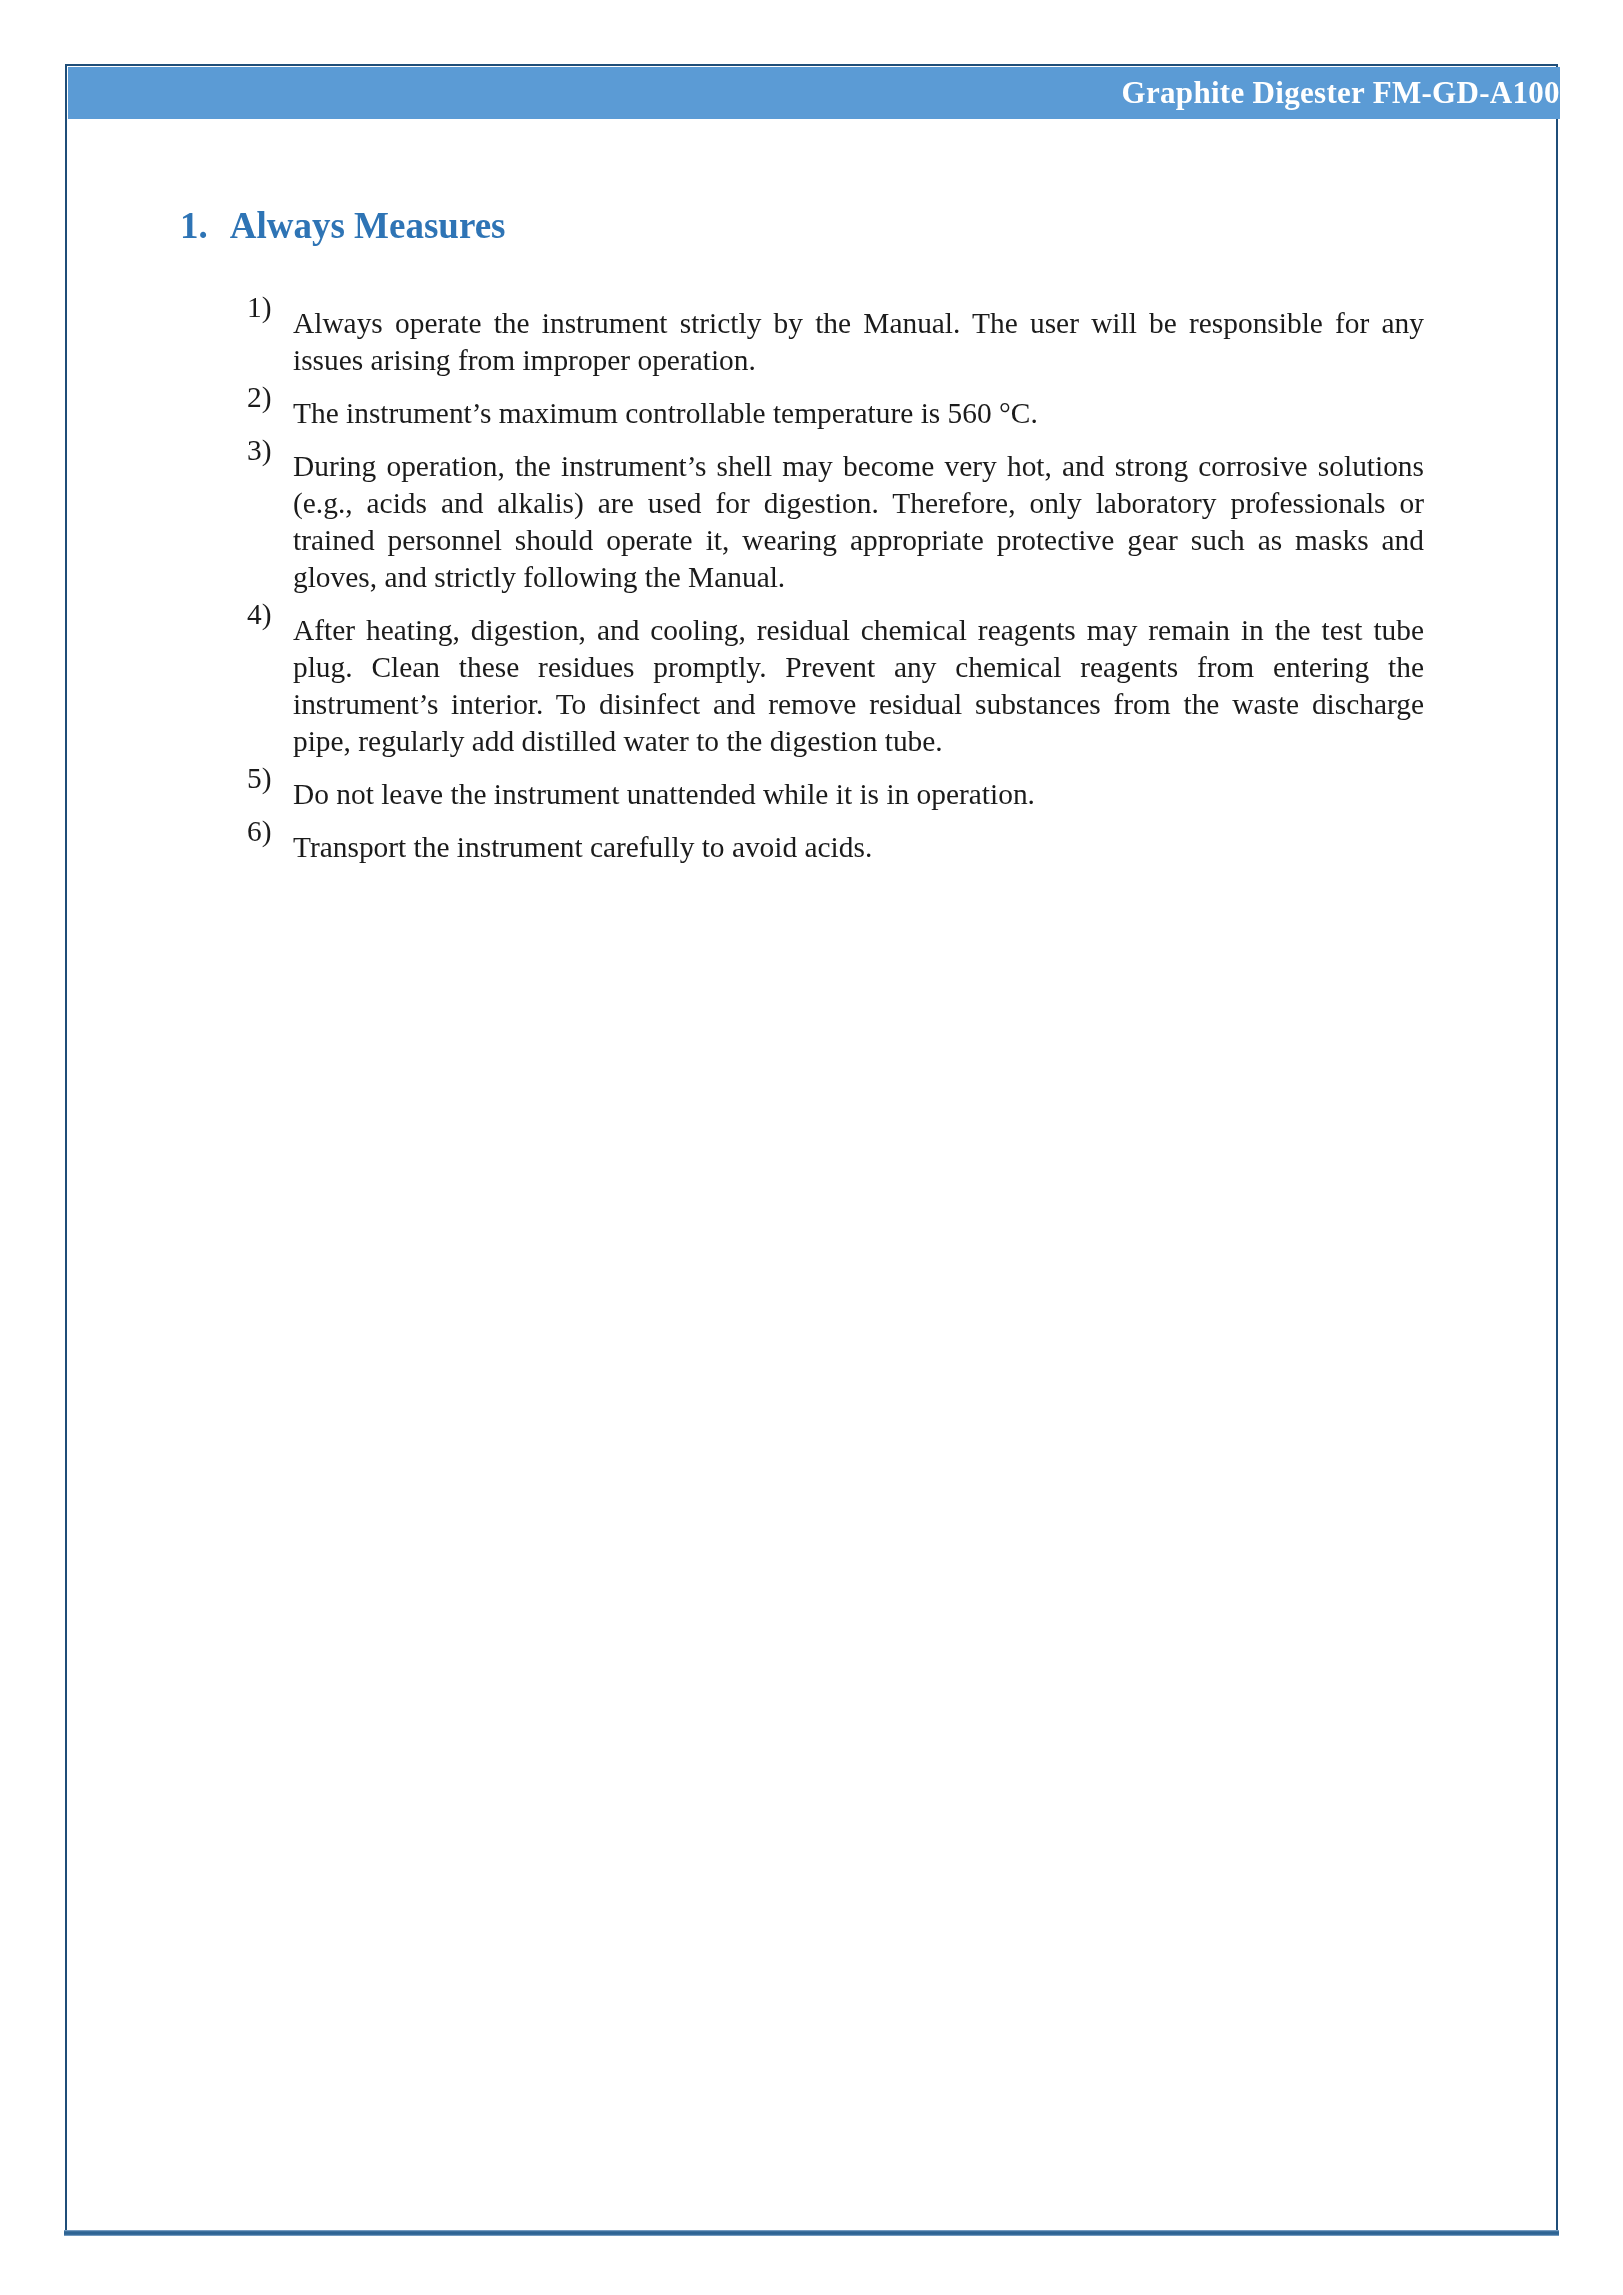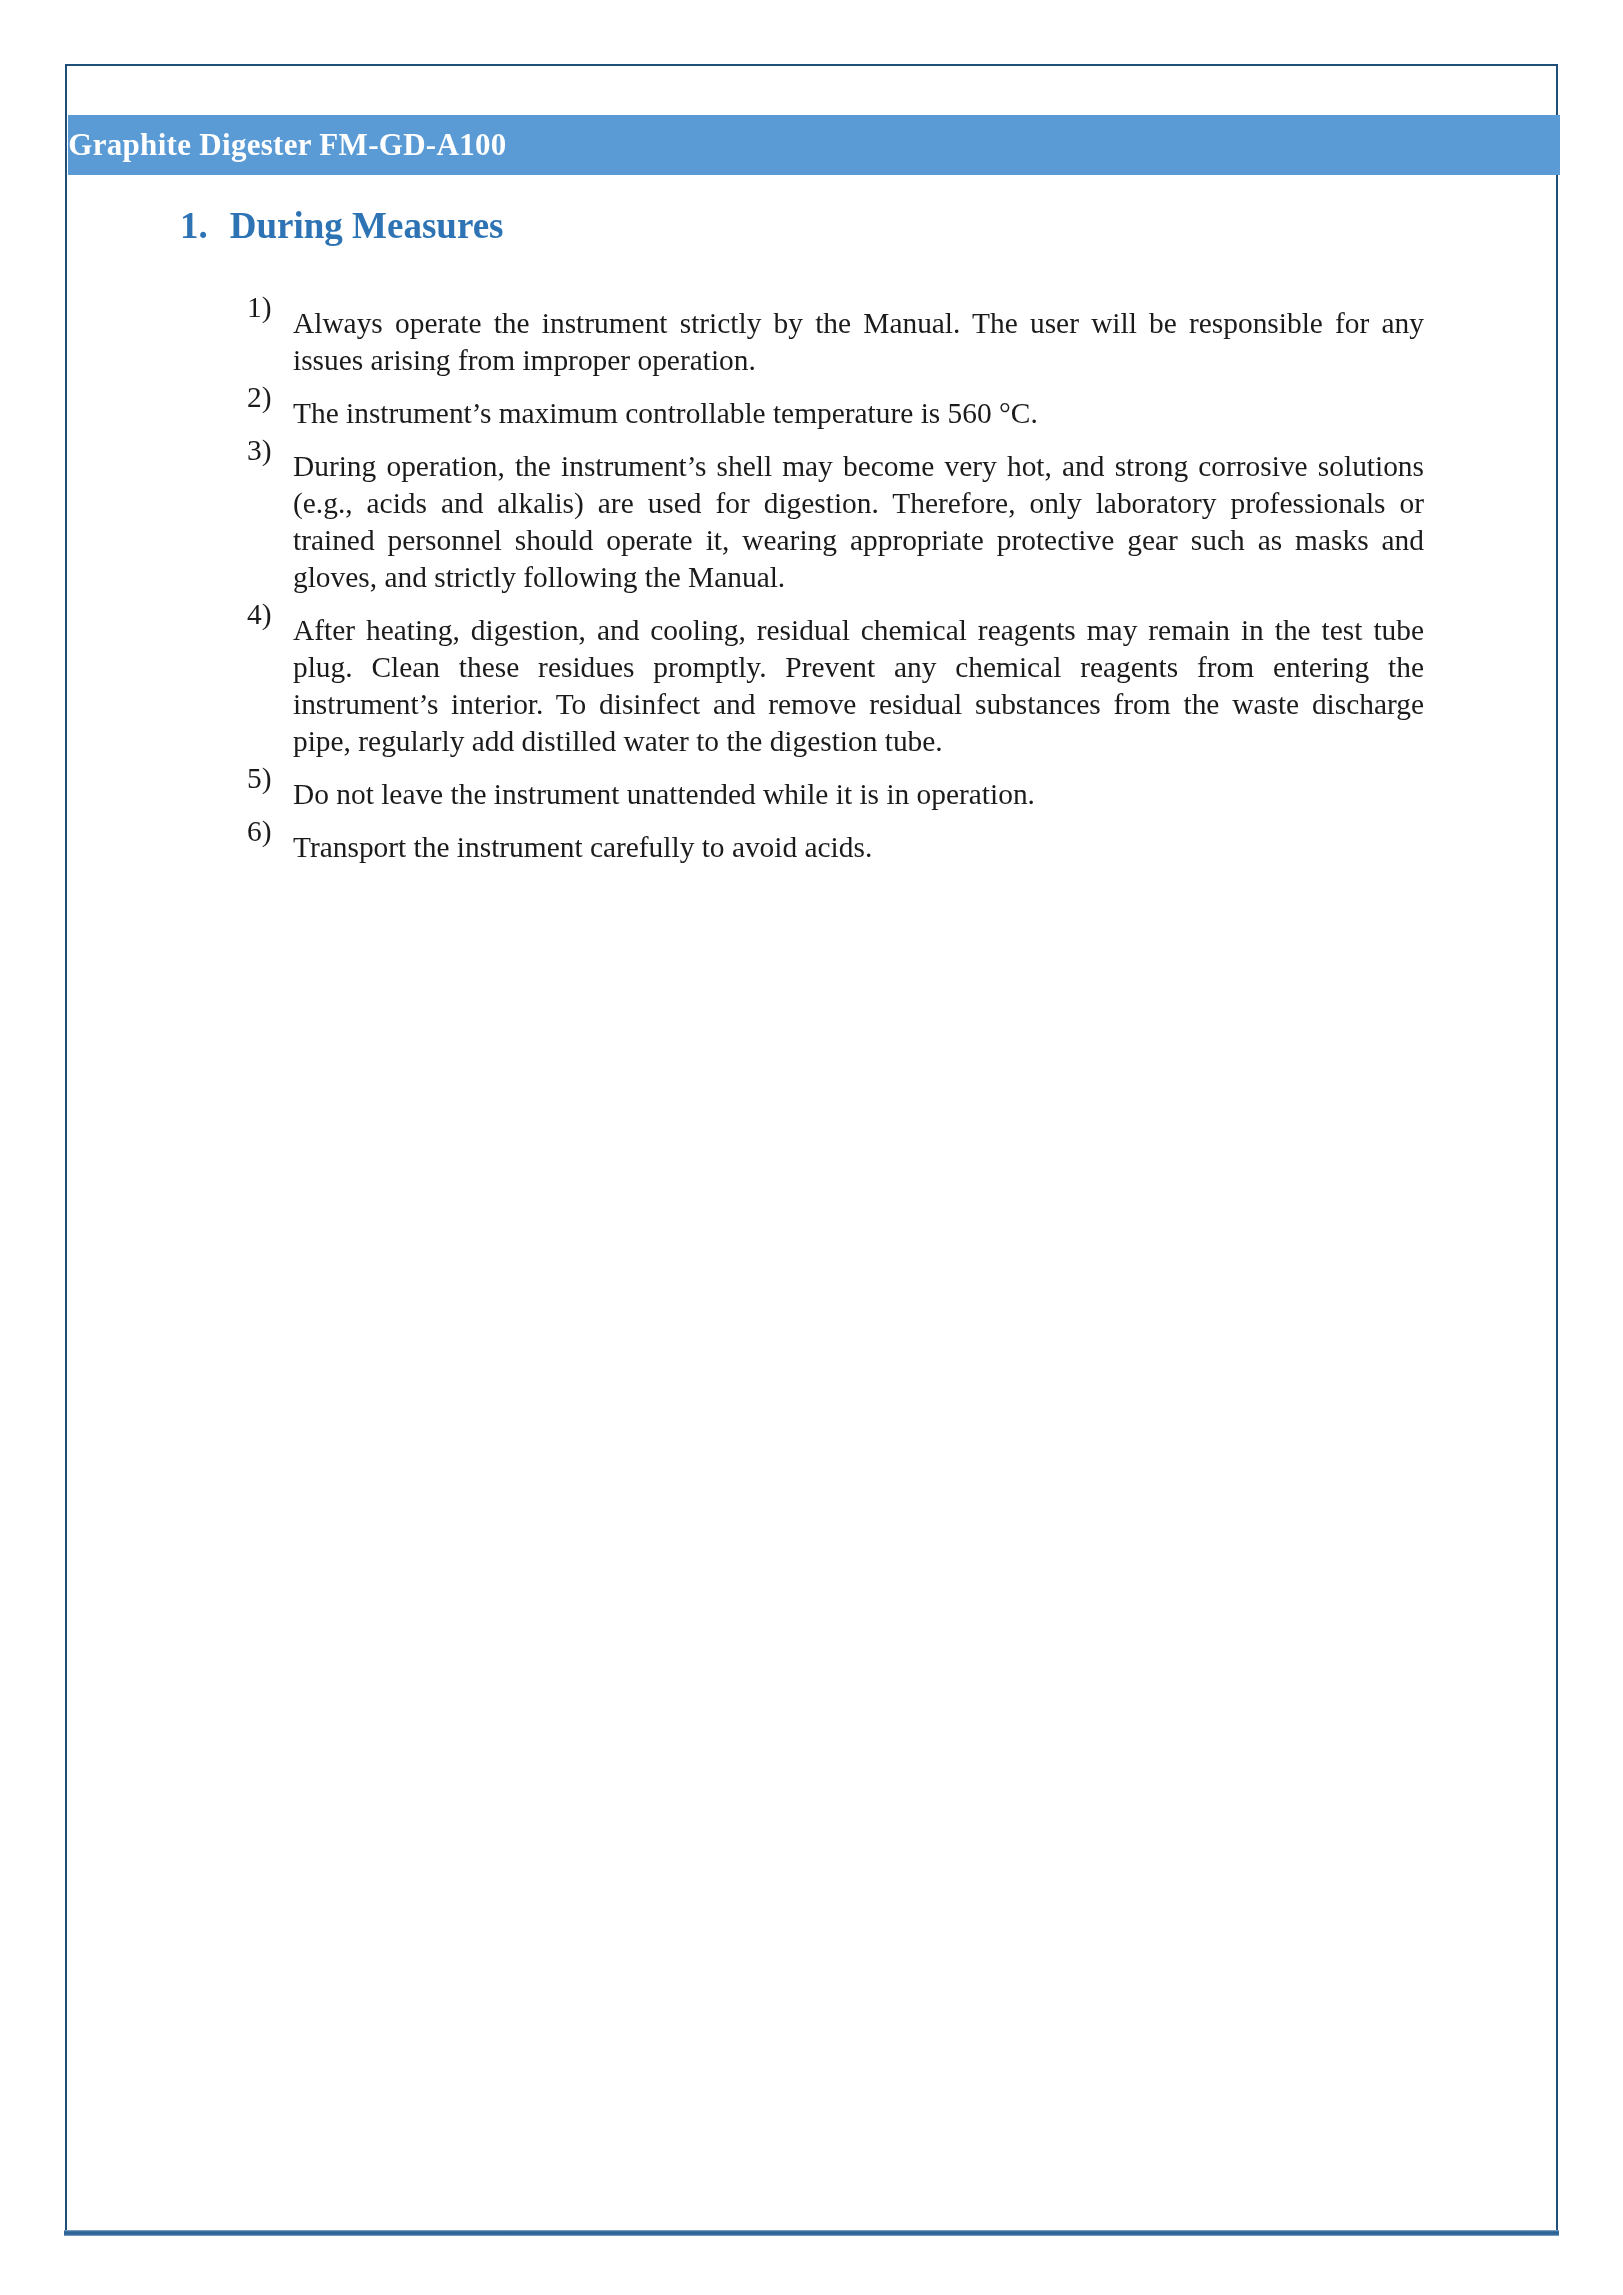--- a/index.html
+++ b/index.html
@@ -32,26 +32,25 @@
     bottom: -5.9px;
     width: calc(100% + 5.2px);
     height: 5.9px;
     background: linear-gradient(180deg, #8fb0d2 0%, #2e6494 30%, #2e6494 72%, #8fb0d2 100%);
   }
   .header-bar {
     position: absolute;
     top: 1.3px;
     left: 1.3px;
     width: calc(100% + 2.6px);
-    height: 60px;
+    height: 52px;
     background: #5b9bd5;
     display: flex;
     align-items: center;
-    justify-content: flex-start;
-    margin-top: 48px;
+    justify-content: flex-end;
   }
   .header-title {
     color: #ffffff;
     font-weight: bold;
     font-size: 31px;
     letter-spacing: 0.3px;
   }
   .content {
     position: absolute;
     top: 0;
@@ -100,21 +99,21 @@
 <div class="frame">
 
   <div class="header-bar">
     <span class="header-title">Graphite Digester FM-GD-A100</span>
   </div>
 
   <div class="content">
 
     <h1 class="section-heading">
       <span class="section-number">1.</span>
-      <span class="section-title">During Measures</span>
+      <span class="section-title">Always Measures</span>
     </h1>
 
     <ol class="safety-list">
       <li class="safety-item">
         <span class="item-num">1)</span>
         <span class="item-text">Always operate the instrument strictly by the Manual. The user will be responsible for any issues arising from improper operation.</span>
       </li>
       <li class="safety-item">
         <span class="item-num">2)</span>
         <span class="item-text">The instrument’s maximum controllable temperature is 560 °C.</span>

